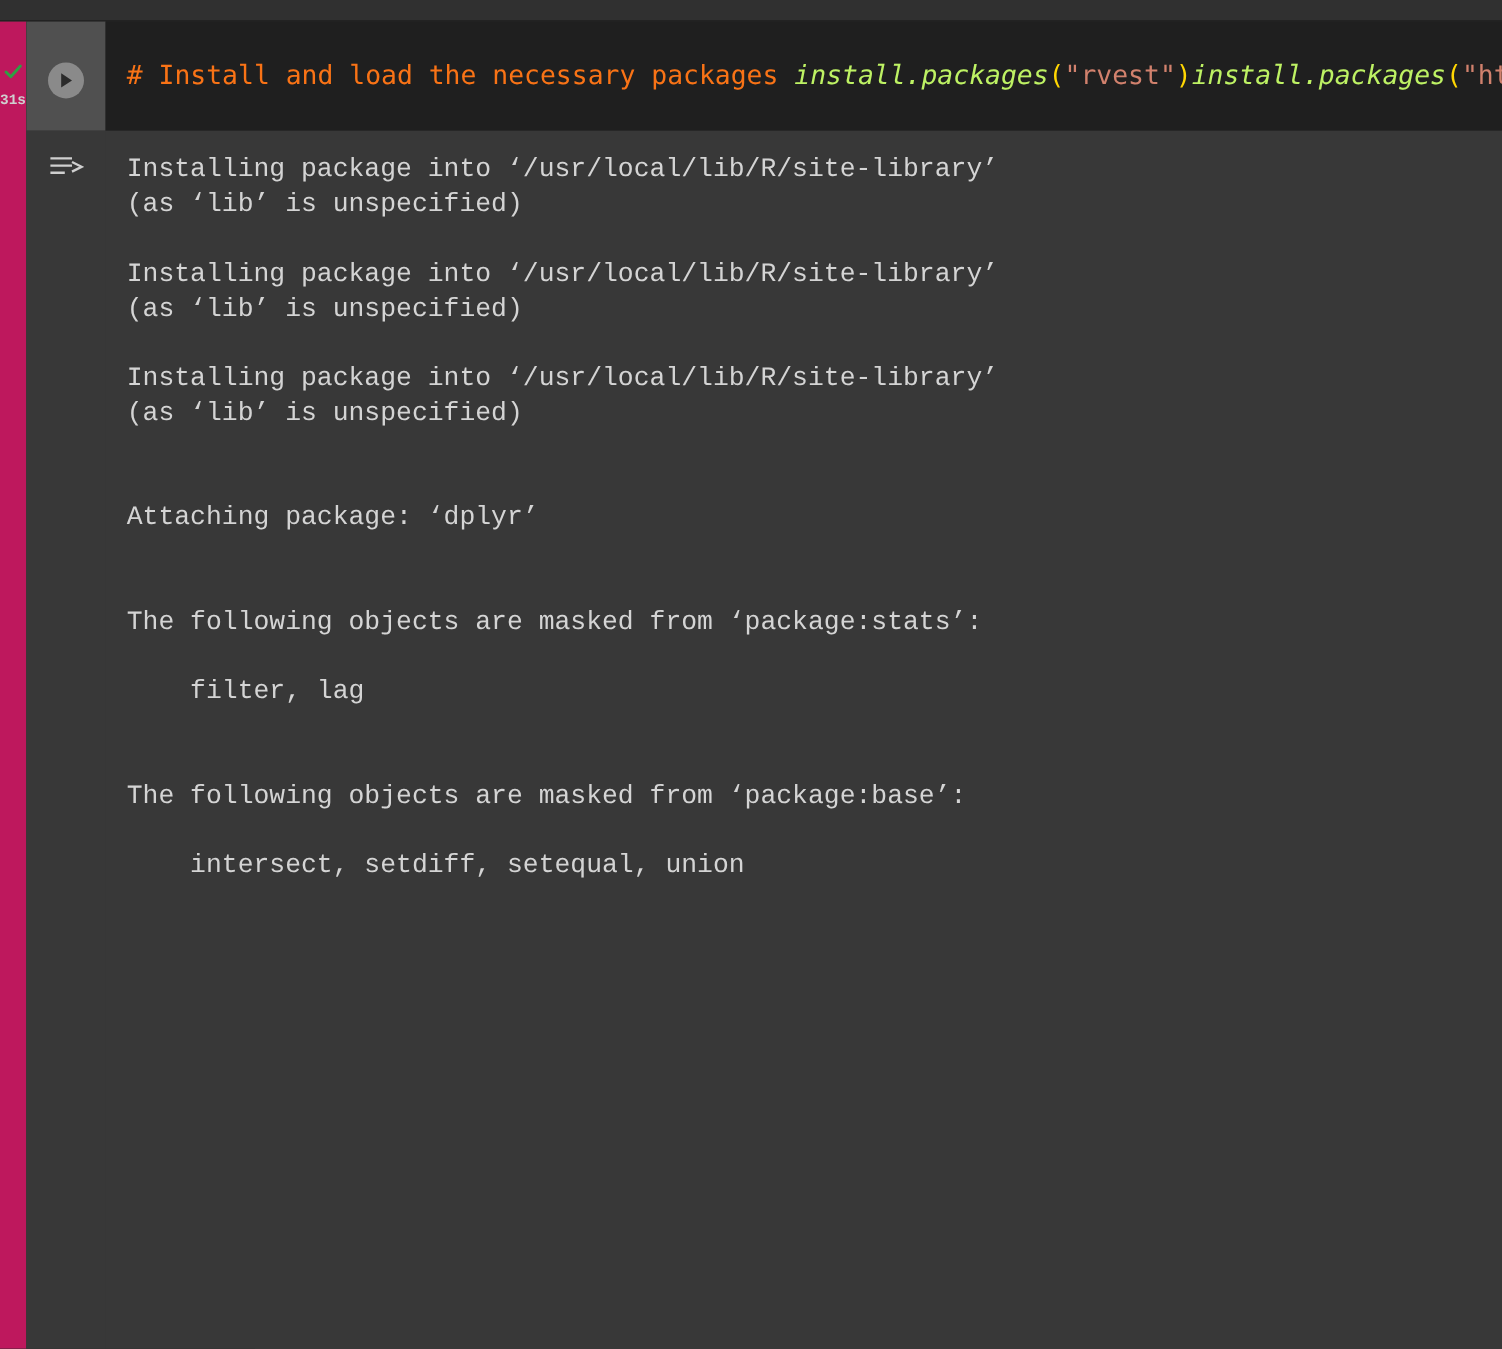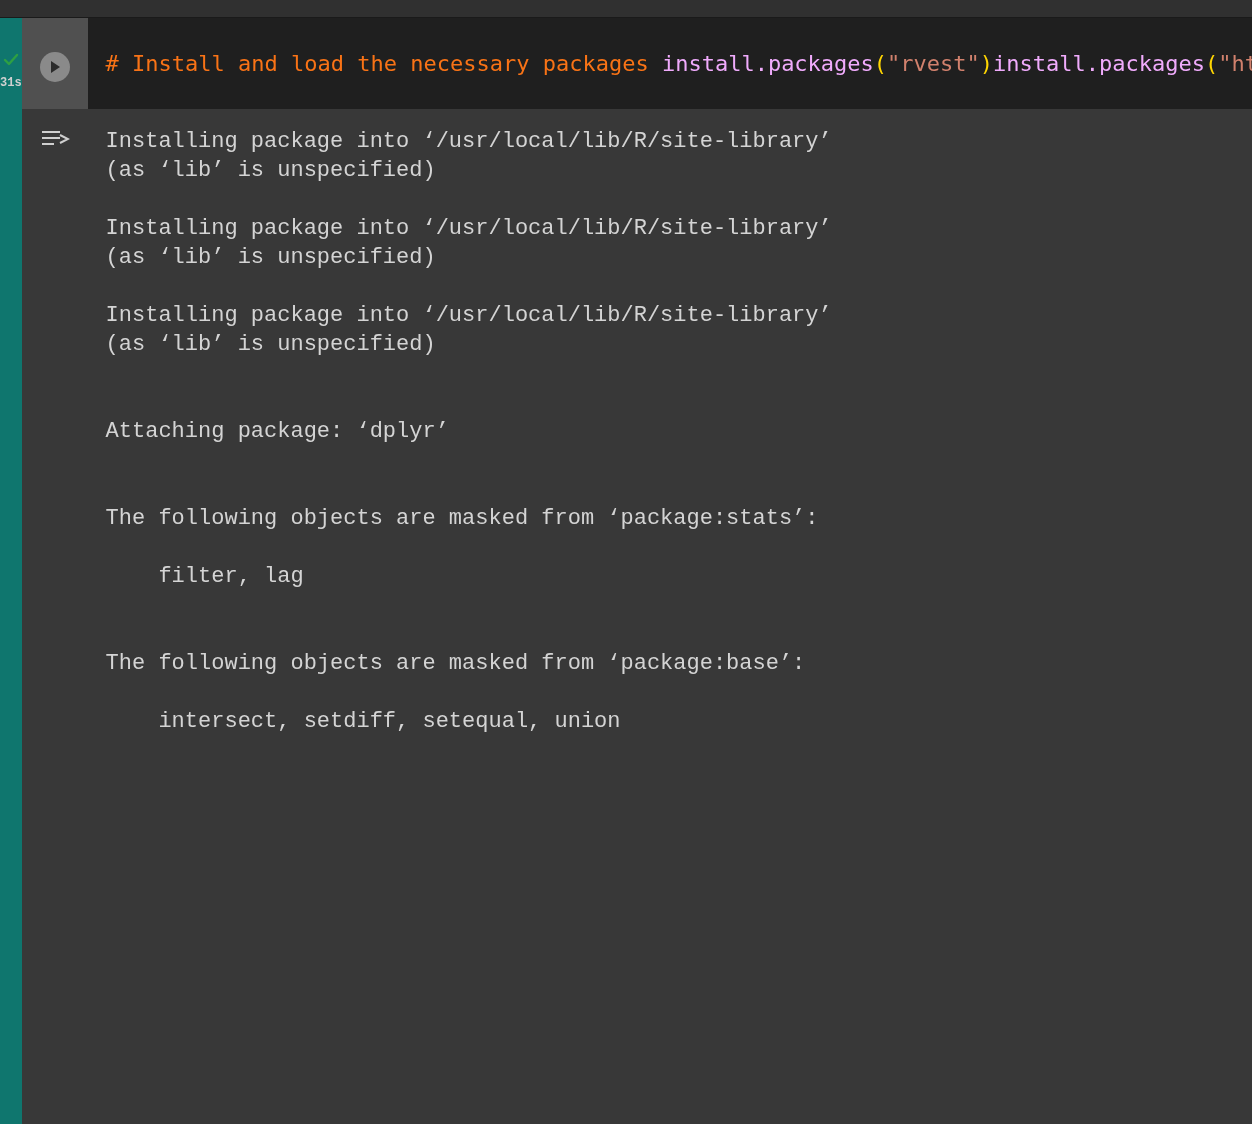--- a/index.html
+++ b/index.html
@@ -20,21 +20,21 @@
     background: #303030;
     border-bottom: 1px solid #1a1a1a;
   }
   .cell {
     display: flex;
     flex: 1;
     background: #383838;
   }
   .status-col {
     width: 46px;
-    background: #0f766e;
+    background: #be185d;
     display: flex;
     flex-direction: column;
     align-items: center;
     padding-top: 34px;
   }
   .status-col .check {
     color: #2ea043;
     font-size: 18px;
     line-height: 1;
     font-weight: bold;
@@ -83,21 +83,21 @@
     background: #383838;
     padding: 18px 18px 40px 18px;
     font-size: 22px;
     line-height: 29px;
     white-space: pre;
     color: #d4d4d4;
     font-family: inherit;
   }
   .code-block .line { display: block; }
   .tok-comment { color: #f97316; }
-  .tok-default { color: #f0abfc; }
+  .tok-default { color: #bef264; font-style: italic; }
   .tok-paren-y { color: #ffd602; }
   .tok-string  { color: #d1816d; }
   .cell-body {
     display:flex;
     flex-direction:column;
     flex:1;
   }
   .code-row {
     display:flex;
     background:#1f1f1f;

